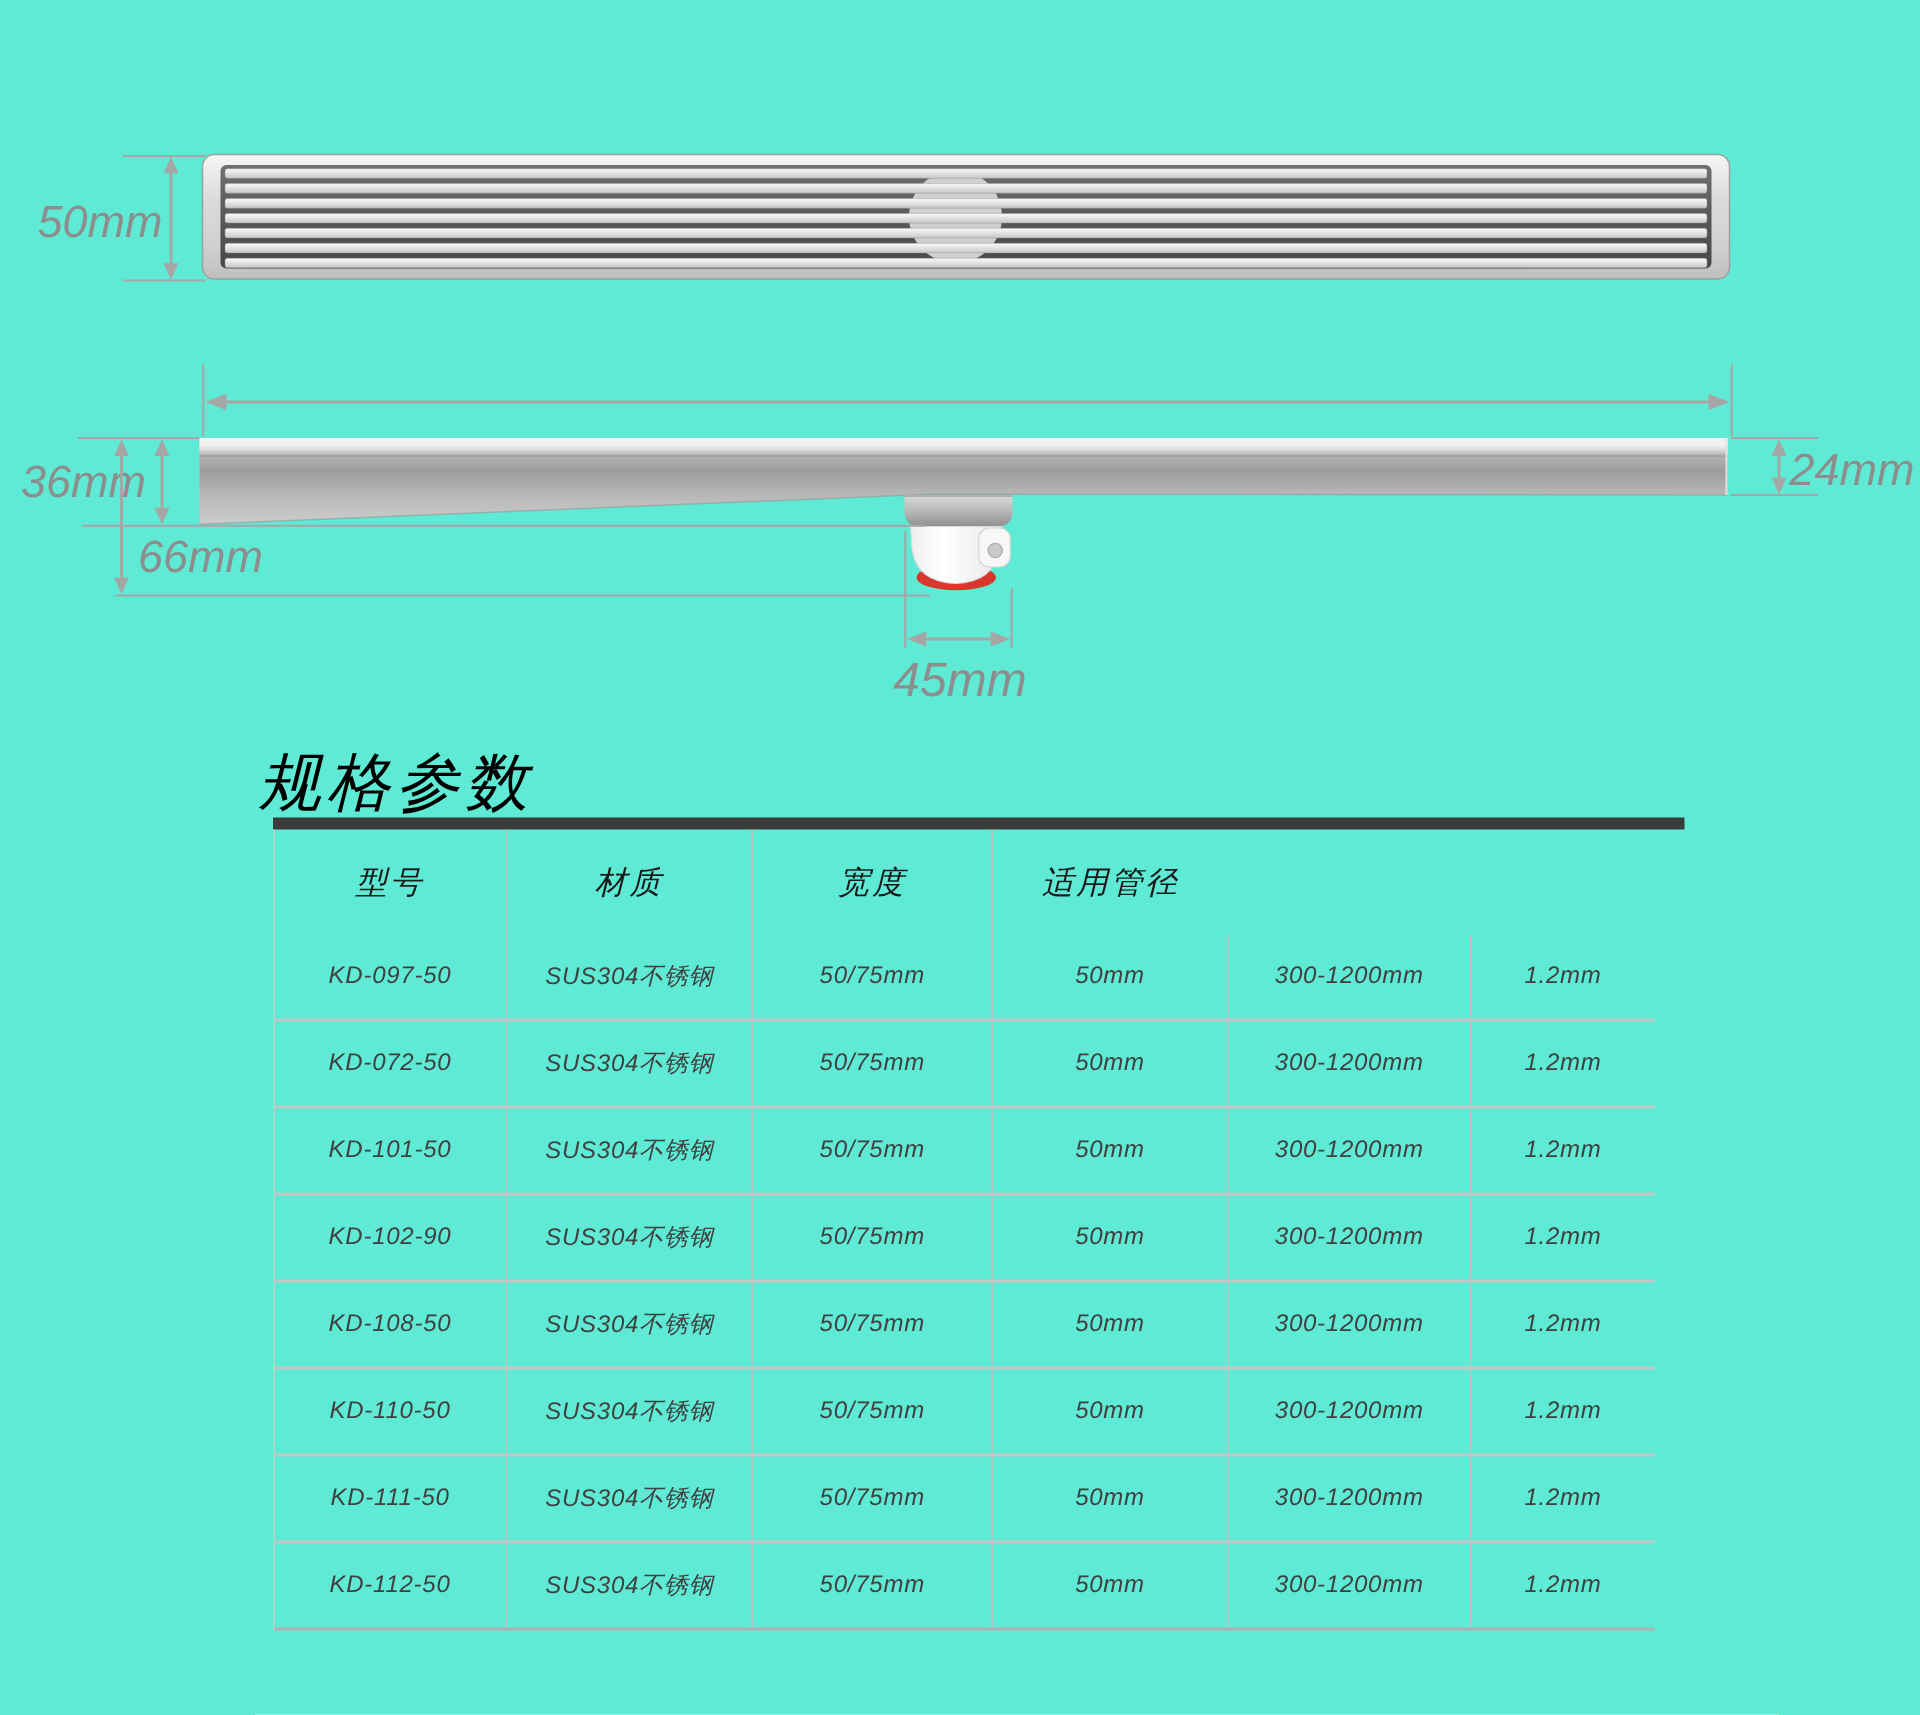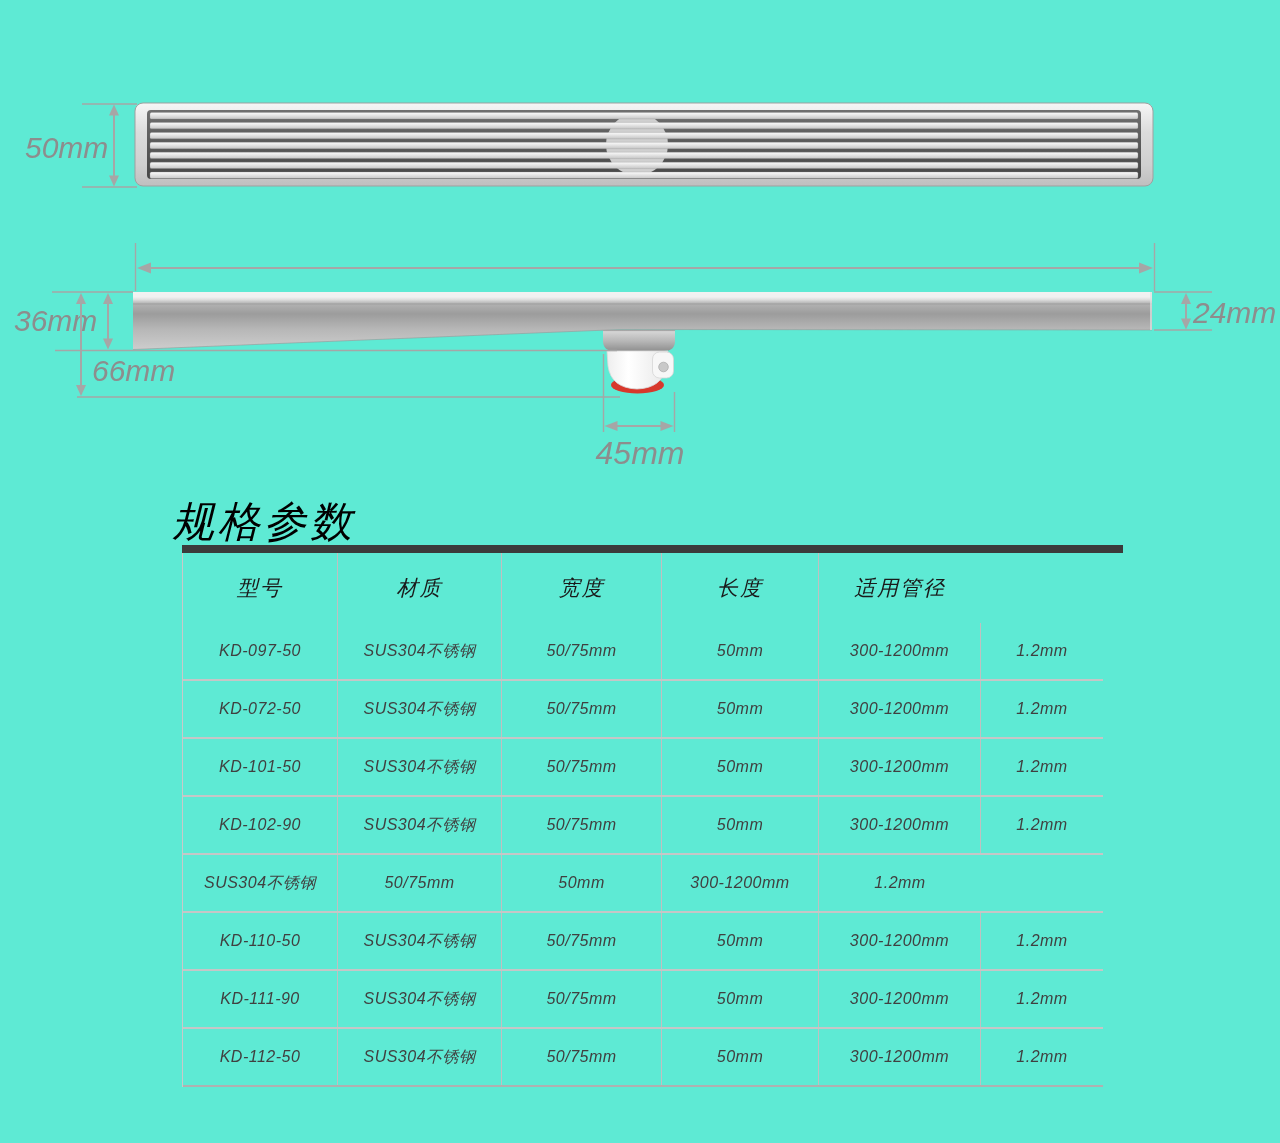--- a/index.html
+++ b/index.html
@@ -173,21 +173,20 @@
   <div class="specs-title">规格参数</div>
 
   <div class="spec-table">
     <div class="top-bar"></div>
     <div class="tbl-body">
 
       <div class="trow head">
         <div class="tcell">型号</div>
         <div class="tcell">材质</div>
         <div class="tcell">宽度</div>
-        <div class="tcell">长度</div>
         <div class="tcell">适用管径</div>
       </div>
 
       <div class="trow data">
         <div class="tcell">KD-097-50</div>
         <div class="tcell">SUS304不锈钢</div>
         <div class="tcell">50/75mm</div>
         <div class="tcell">50mm</div>
         <div class="tcell">300-1200mm</div>
         <div class="tcell">1.2mm</div>
@@ -214,38 +213,39 @@
       <div class="trow data">
         <div class="tcell">KD-102-90</div>
         <div class="tcell">SUS304不锈钢</div>
         <div class="tcell">50/75mm</div>
         <div class="tcell">50mm</div>
         <div class="tcell">300-1200mm</div>
         <div class="tcell">1.2mm</div>
       </div>
 
       <div class="trow data">
+        <div class="tcell">KD-108-50</div>
         <div class="tcell">SUS304不锈钢</div>
         <div class="tcell">50/75mm</div>
         <div class="tcell">50mm</div>
         <div class="tcell">300-1200mm</div>
         <div class="tcell">1.2mm</div>
       </div>
 
       <div class="trow data">
         <div class="tcell">KD-110-50</div>
         <div class="tcell">SUS304不锈钢</div>
         <div class="tcell">50/75mm</div>
         <div class="tcell">50mm</div>
         <div class="tcell">300-1200mm</div>
         <div class="tcell">1.2mm</div>
       </div>
 
       <div class="trow data">
-        <div class="tcell">KD-111-90</div>
+        <div class="tcell">KD-111-50</div>
         <div class="tcell">SUS304不锈钢</div>
         <div class="tcell">50/75mm</div>
         <div class="tcell">50mm</div>
         <div class="tcell">300-1200mm</div>
         <div class="tcell">1.2mm</div>
       </div>
 
       <div class="trow data last">
         <div class="tcell">KD-112-50</div>
         <div class="tcell">SUS304不锈钢</div>

